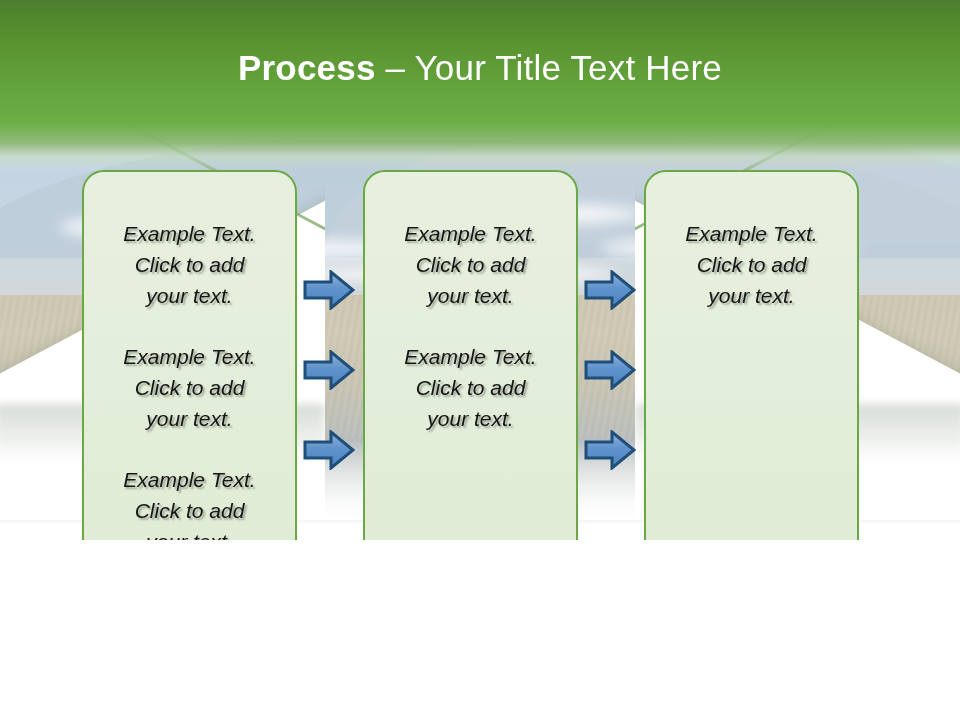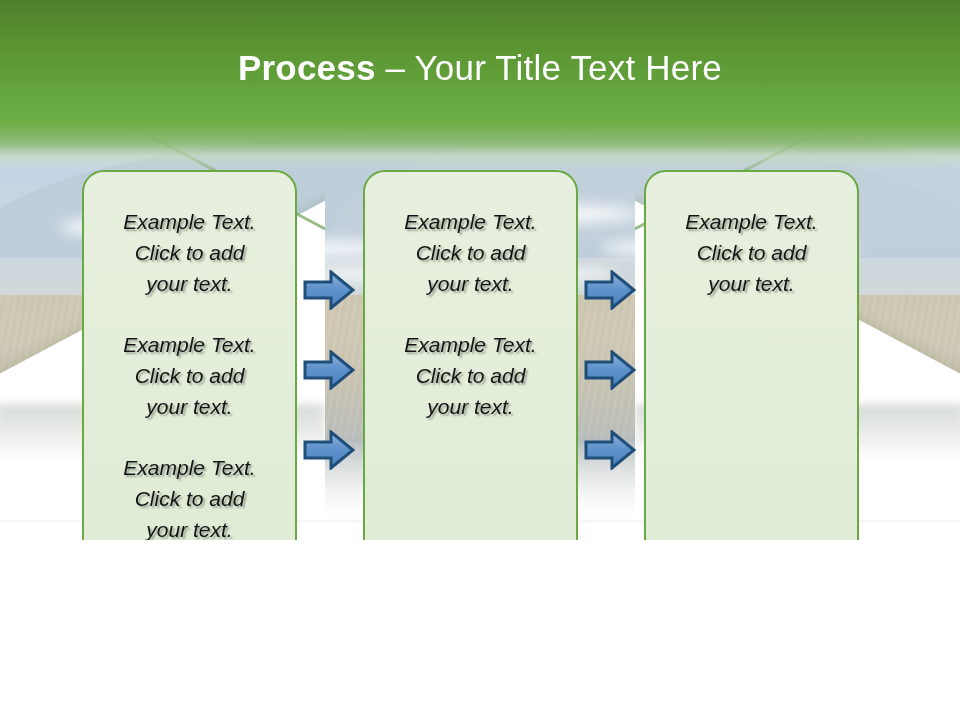--- a/index.html
+++ b/index.html
@@ -208,21 +208,21 @@
   
   .box {
     position: absolute;
     top: 170px;
     width: 215px;
     height: 431px;
     box-sizing: border-box;
     border: 2px solid #6aa844;
     border-radius: 22px;
     background: linear-gradient(to bottom, #e7f0de 0%, #e3eeda 55%, #dfebd4 100%);
-    padding: 34px 14px 0 14px;
+    padding: 46px 14px 0 14px;
   }
   .box-1 { left: 82px; }
   .box-2 { left: 363px; }
   .box-3 { left: 644px; }
 
   .box-para {
     text-align: center;
     font-style: italic;
     font-weight: 400;
     font-size: 21px;

